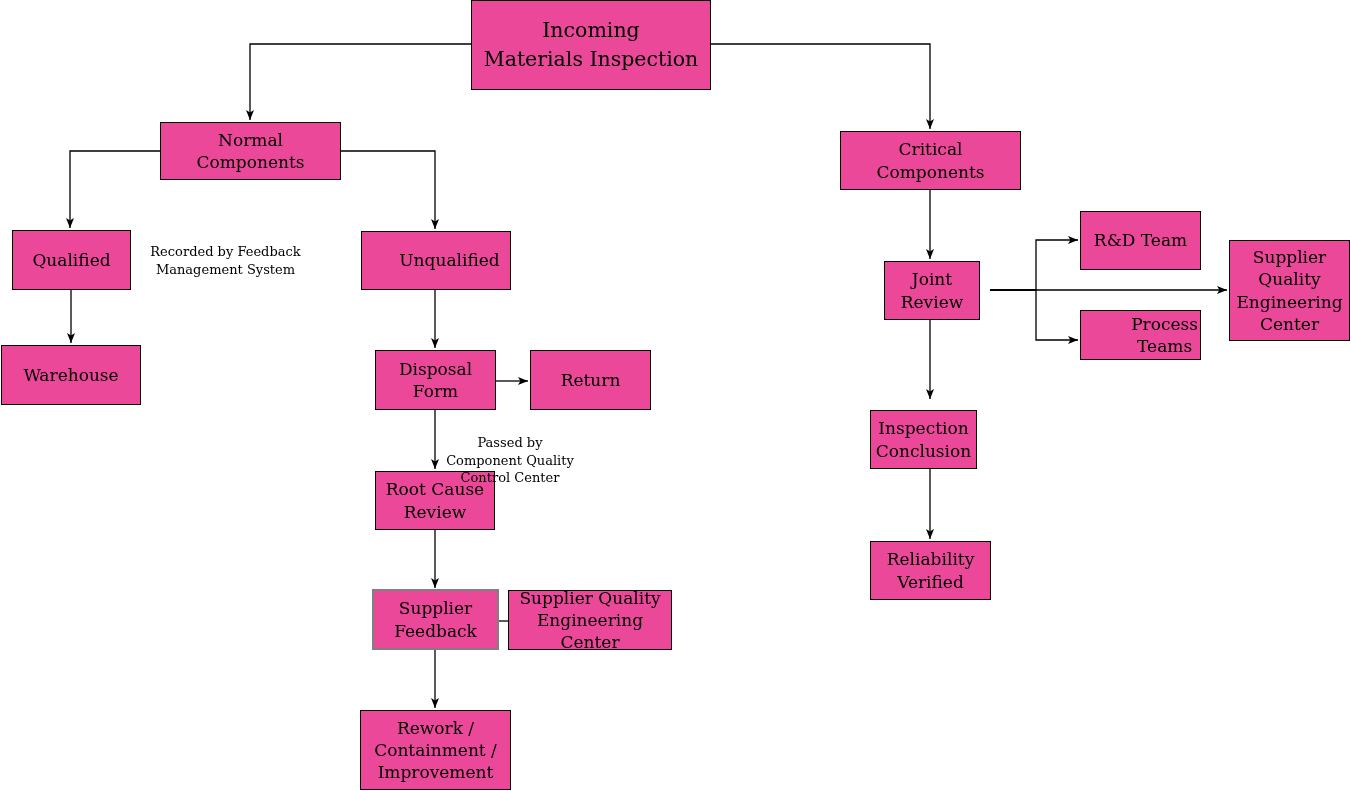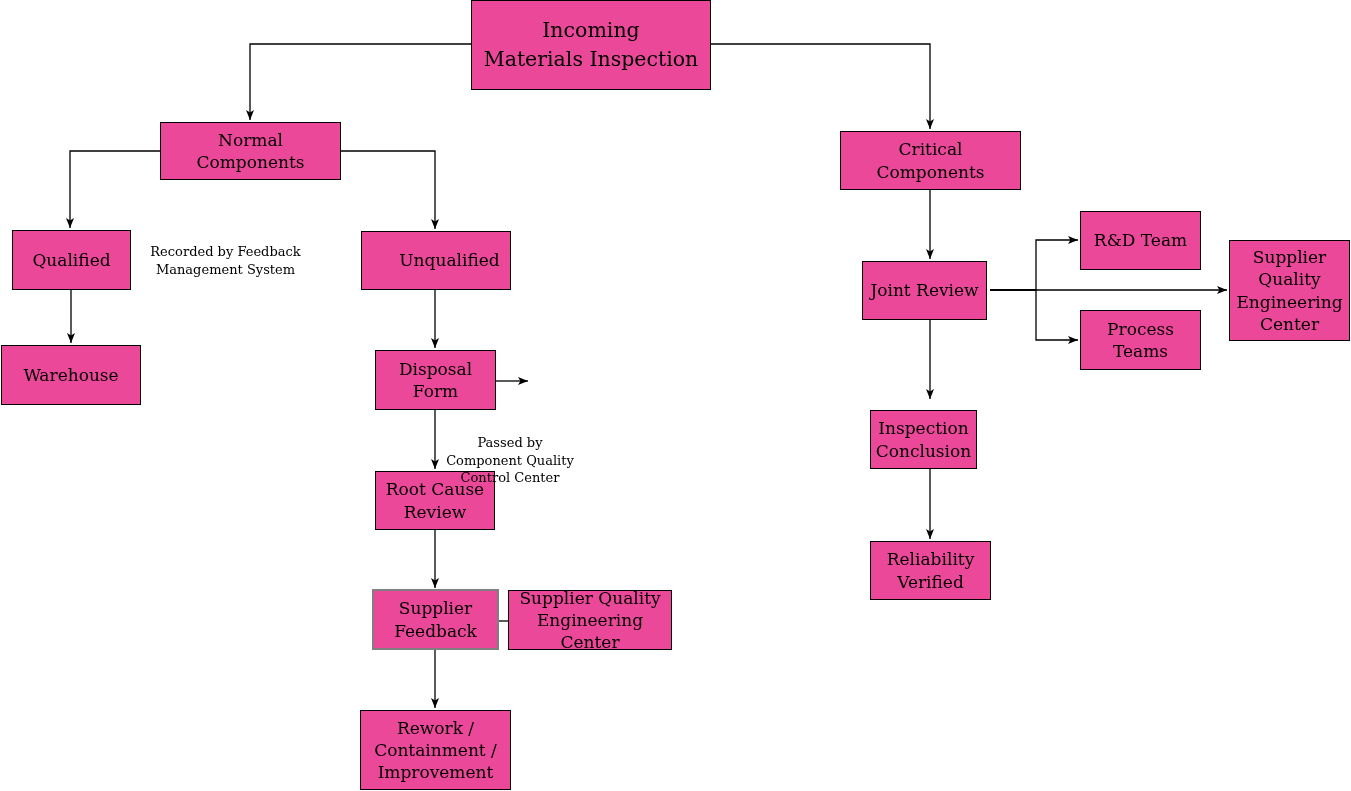--- a/index.html
+++ b/index.html
@@ -111,20 +111,23 @@
 
   <div class="node" style="left:1px; top:345px; width:140px; height:60px;">
     <span class="lbl">Warehouse</span>
   </div>
 
   <div class="node" style="left:375px; top:350px; width:121px; height:60px;">
     <span class="lbl">Disposal
 Form</span>
   </div>
 
+  <div class="node" style="left:530px; top:350px; width:121px; height:60px;">
+    <span class="lbl">Return</span>
+  </div>
 
   <div class="node" style="left:375px; top:471px; width:120px; height:59px;">
     <span class="lbl">Root Cause
 Review</span>
   </div>
 
   <div class="node gray-border" style="left:372px; top:589px; width:127px; height:61px;">
     <span class="lbl">Supplier
 Feedback</span>
   </div>
@@ -133,29 +136,29 @@
     <span class="lbl">Supplier Quality
 Engineering Center</span>
   </div>
 
   <div class="node" style="left:360px; top:710px; width:151px; height:80px;">
     <span class="lbl">Rework /
 Containment /
 Improvement</span>
   </div>
 
-  <div class="node" style="left:862px; top:261px; width:125px; height:59px;justify-content:center;">
+  <div class="node" style="left:884px; top:261px; width:96px; height:59px;justify-content:center;">
     <span class="lbl">Joint Review</span>
   </div>
 
   <div class="node" style="left:1080px; top:211px; width:121px; height:59px;">
     <span class="lbl">R&amp;D Team</span>
   </div>
 
-  <div class="node" style="left:1080px; top:310px; width:121px; height:60px;">
+  <div class="node" style="left:1080px; top:310px; width:121px; height:50px;justify-content:flex-end;">
     <span class="lbl">Process
 Teams</span>
   </div>
 
   <div class="node" style="left:1229px; top:240px; width:121px; height:101px;">
     <span class="lbl">Supplier
 Quality
 Engineering
 Center</span>
   </div>

